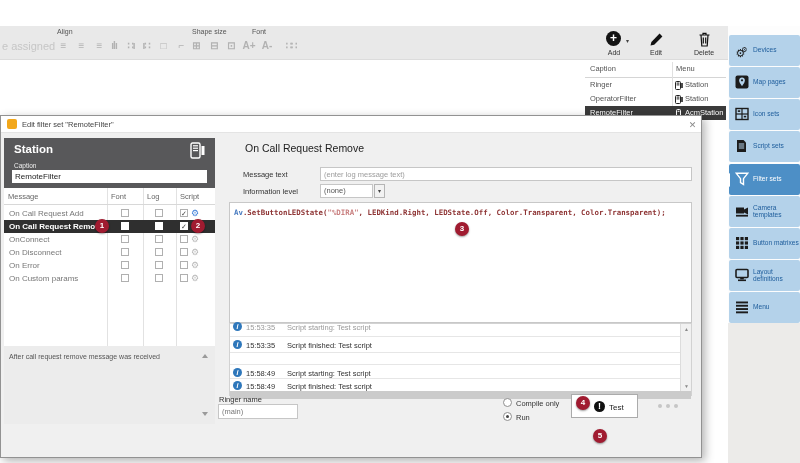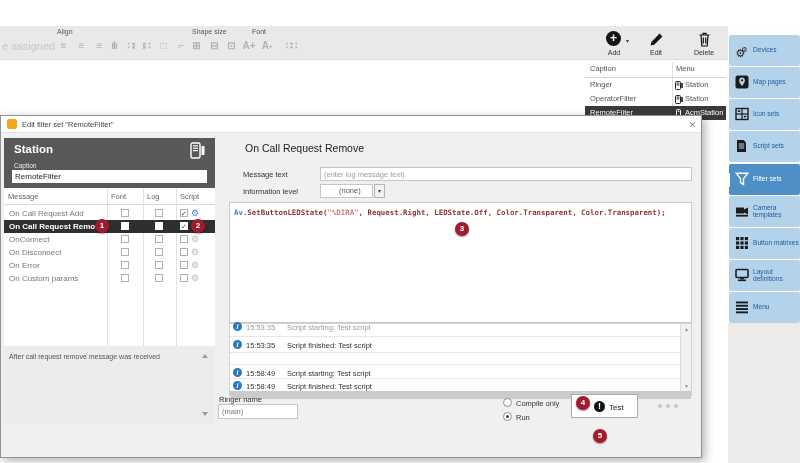--- a/index.html
+++ b/index.html
@@ -87,21 +87,21 @@
           border-right:3px solid transparent;border-bottom:4px solid #9a9a9a}
   .tri-down{position:absolute;right:7px;bottom:8px;width:0;height:0;border-left:3px solid transparent;
             border-right:3px solid transparent;border-top:4px solid #9a9a9a}
 
   .ev-heading{position:absolute;left:244px;top:26px;font-size:10.5px;color:#222}
   .fld-label{position:absolute;font-size:7.5px;color:#333}
   .txt-input{position:absolute;border:1px solid #c6c6c6;background:#fff;font-size:7.5px;color:#444;
              padding:0 3px;font-family:"Liberation Sans",sans-serif}
   .txt-input::placeholder{color:#9c9c9c}
   .select-box{position:absolute;left:319px;top:68px;width:53px;height:14px;border:1px solid #c6c6c6;
-              background:#fff;font-size:7.5px;color:#555;line-height:12px;padding-left:18px;cursor:pointer}
+              background:#fff;font-size:7.5px;color:#555;line-height:12px;padding-left:3px;cursor:pointer}
   .select-btn{position:absolute;left:373px;top:68px;width:11px;height:14px;border:1px solid #b5b5b5;
               background:#f2f2f2;font-size:6px;color:#444;text-align:center;line-height:12px;cursor:pointer}
 
   .code-editor{position:absolute;left:228px;top:86px;width:463px;height:121px;background:#fff;
                border:1px solid #c8c8c8;cursor:text}
   .code-line{position:absolute;left:4px;top:5px;font-family:"DejaVu Sans Mono",monospace;font-size:7.4px;
              white-space:pre;font-weight:bold}
   .code-obj{color:#4a7cc1}
   .code-body{color:#8e3434}
   .code-str{color:#c98080}
@@ -399,21 +399,21 @@
     <span class="fld-label" style="left:242px;top:54px">Message text</span>
     <input class="txt-input" style="left: 319px; top: 51px; width: 372px; height: 14px;" placeholder="(enter log message text)">
 
     <span class="fld-label" style="left:242px;top:71px">Information level</span>
     <div class="select-box">
       <span>(none)</span>
     </div>
     <div class="select-btn">▾</div>
 
     <div class="code-editor">
-      <div class="code-line"><span class="code-obj">Av</span><span class="code-body">.SetButtonLEDState(</span><span class="code-str">"%DIRA"</span><span class="code-body">, Request.Right, LEDState.Off, Color.Transparent, Color.Transparent);</span></div>
+      <div class="code-line"><span class="code-obj">Av</span><span class="code-body">.SetButtonLEDState(</span><span class="code-str">"%DIRA"</span><span class="code-body">, LEDKind.Right, LEDState.Off, Color.Transparent, Color.Transparent);</span></div>
     </div>
 
     <div class="log-area">
       <div class="log-row clip" style="top:-4px">
         <span class="log-ic">i</span>
         <span class="log-time">15:53:35</span>
         <span class="log-text">Script starting: Test script</span>
       </div>
       <span class="log-sep" style="top:12px"></span>
       <div class="log-row" style="top:14px">

